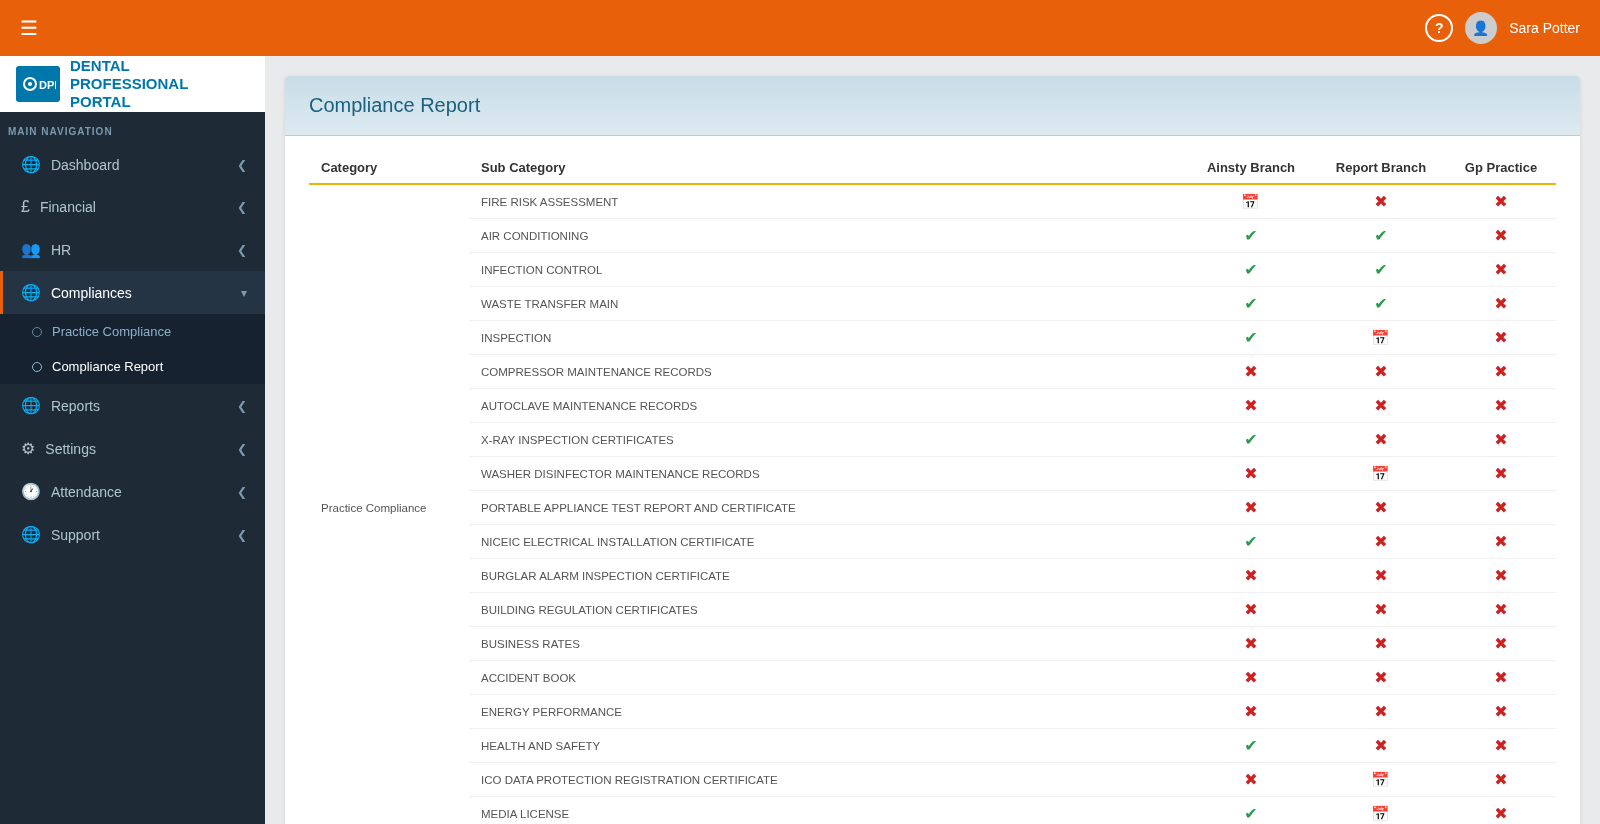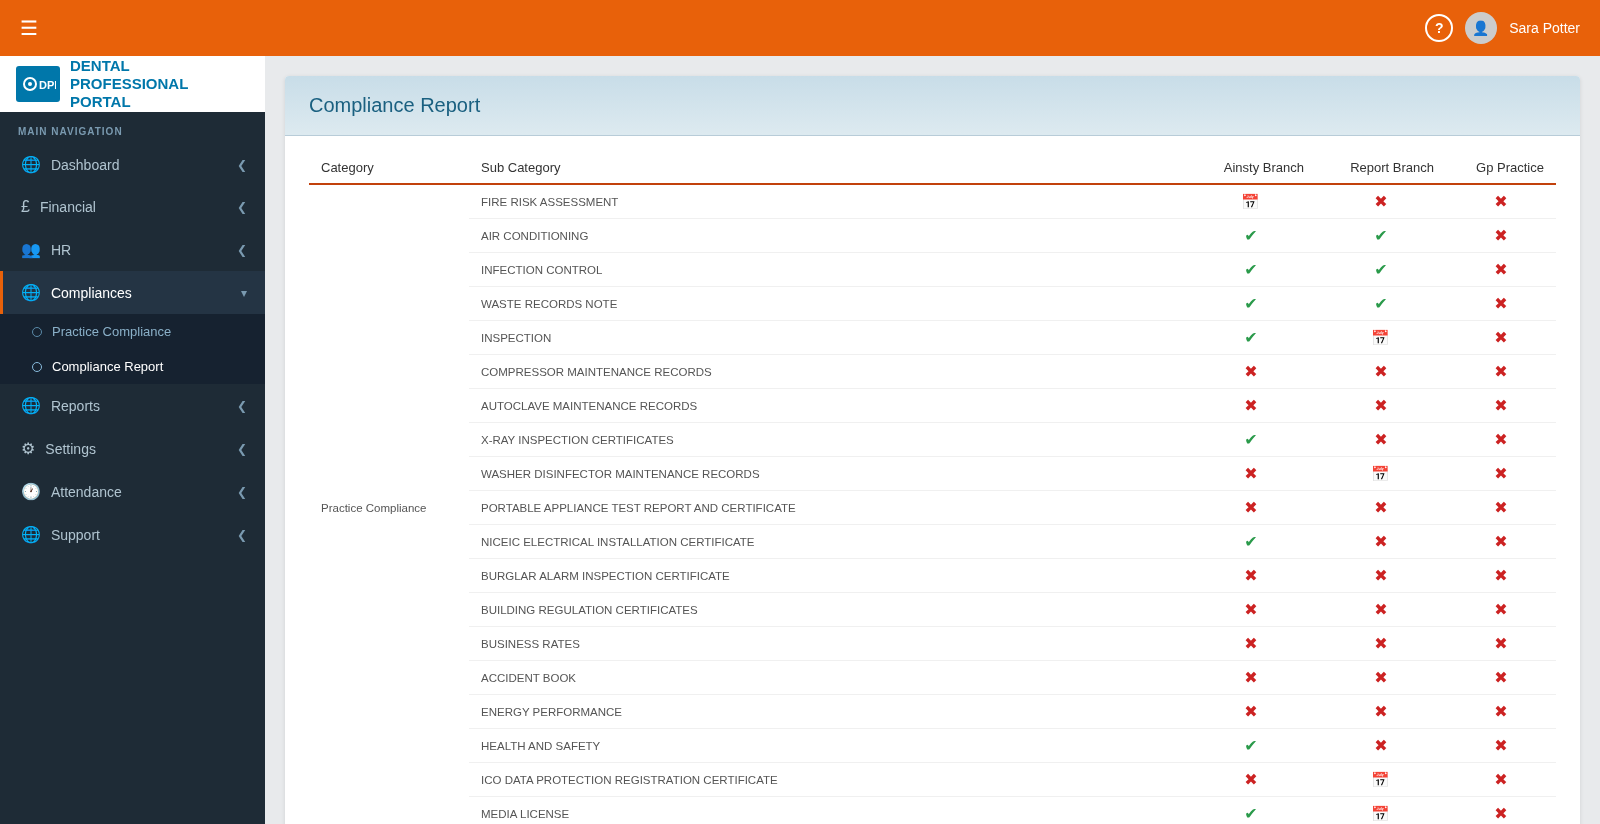--- a/index.html
+++ b/index.html
@@ -55,21 +55,21 @@
       color: white;
       font-weight: bold;
     }
     .logo-text { font-size: 15px; color: #0077aa; font-weight: bold; line-height: 1.2; }
 
     .nav-section-label {
       color: #7a9ab0;
       font-size: 10px;
       font-weight: bold;
       letter-spacing: 1px;
-      padding: 14px 18px 6px;
+      padding: 14px 8px 6px;
       text-transform: uppercase;
     }
     .nav-item {
       display: flex;
       align-items: center;
       justify-content: space-between;
       padding: 12px 18px;
       color: #b0c4d0;
       font-size: 14px;
       cursor: pointer;
@@ -124,25 +124,25 @@
       font-weight: 400;
     }
     .report-body { padding: 16px 24px; }
 
     
     .compliance-table { width: 100%; border-collapse: collapse; }
     .compliance-table th {
       text-align: left;
       padding: 8px 12px;
       font-size: 13px;
-      font-weight: 400;
+      font-weight: 700;
       color: #333;
-      border-bottom: 2px solid #c2410c;
-    }
-    .compliance-table th.center { text-align: right; }
+      border-bottom: 2px solid #eab308;
+    }
+    .compliance-table th.center { text-align: center; }
     .compliance-table td {
       padding: 7px 12px;
       font-size: 11.5px;
       color: #555;
       border-bottom: 1px solid #f0f0f0;
       vertical-align: middle;
     }
     .compliance-table td.center { text-align: center; }
 
     .cat-cell { color: #333; font-size: 13px; vertical-align: top; padding-top: 10px; }
@@ -294,21 +294,21 @@
     </tr>
               <tr>
 
       <td>INFECTION CONTROL</td>
       <td class="center"><span class="check-green">✔</span></td>
       <td class="center"><span class="check-green">✔</span></td>
       <td class="center"><span class="cross-red">✖</span></td>
     </tr>
               <tr>
 
-      <td>WASTE RECORDS NOTE</td>
+      <td>WASTE TRANSFER MAIN</td>
       <td class="center"><span class="check-green">✔</span></td>
       <td class="center"><span class="check-green">✔</span></td>
       <td class="center"><span class="cross-red">✖</span></td>
     </tr>
               <tr>
 
       <td>INSPECTION</td>
       <td class="center"><span class="check-green">✔</span></td>
       <td class="center"><span class="calendar-blue">📅</span></td>
       <td class="center"><span class="cross-red">✖</span></td>

